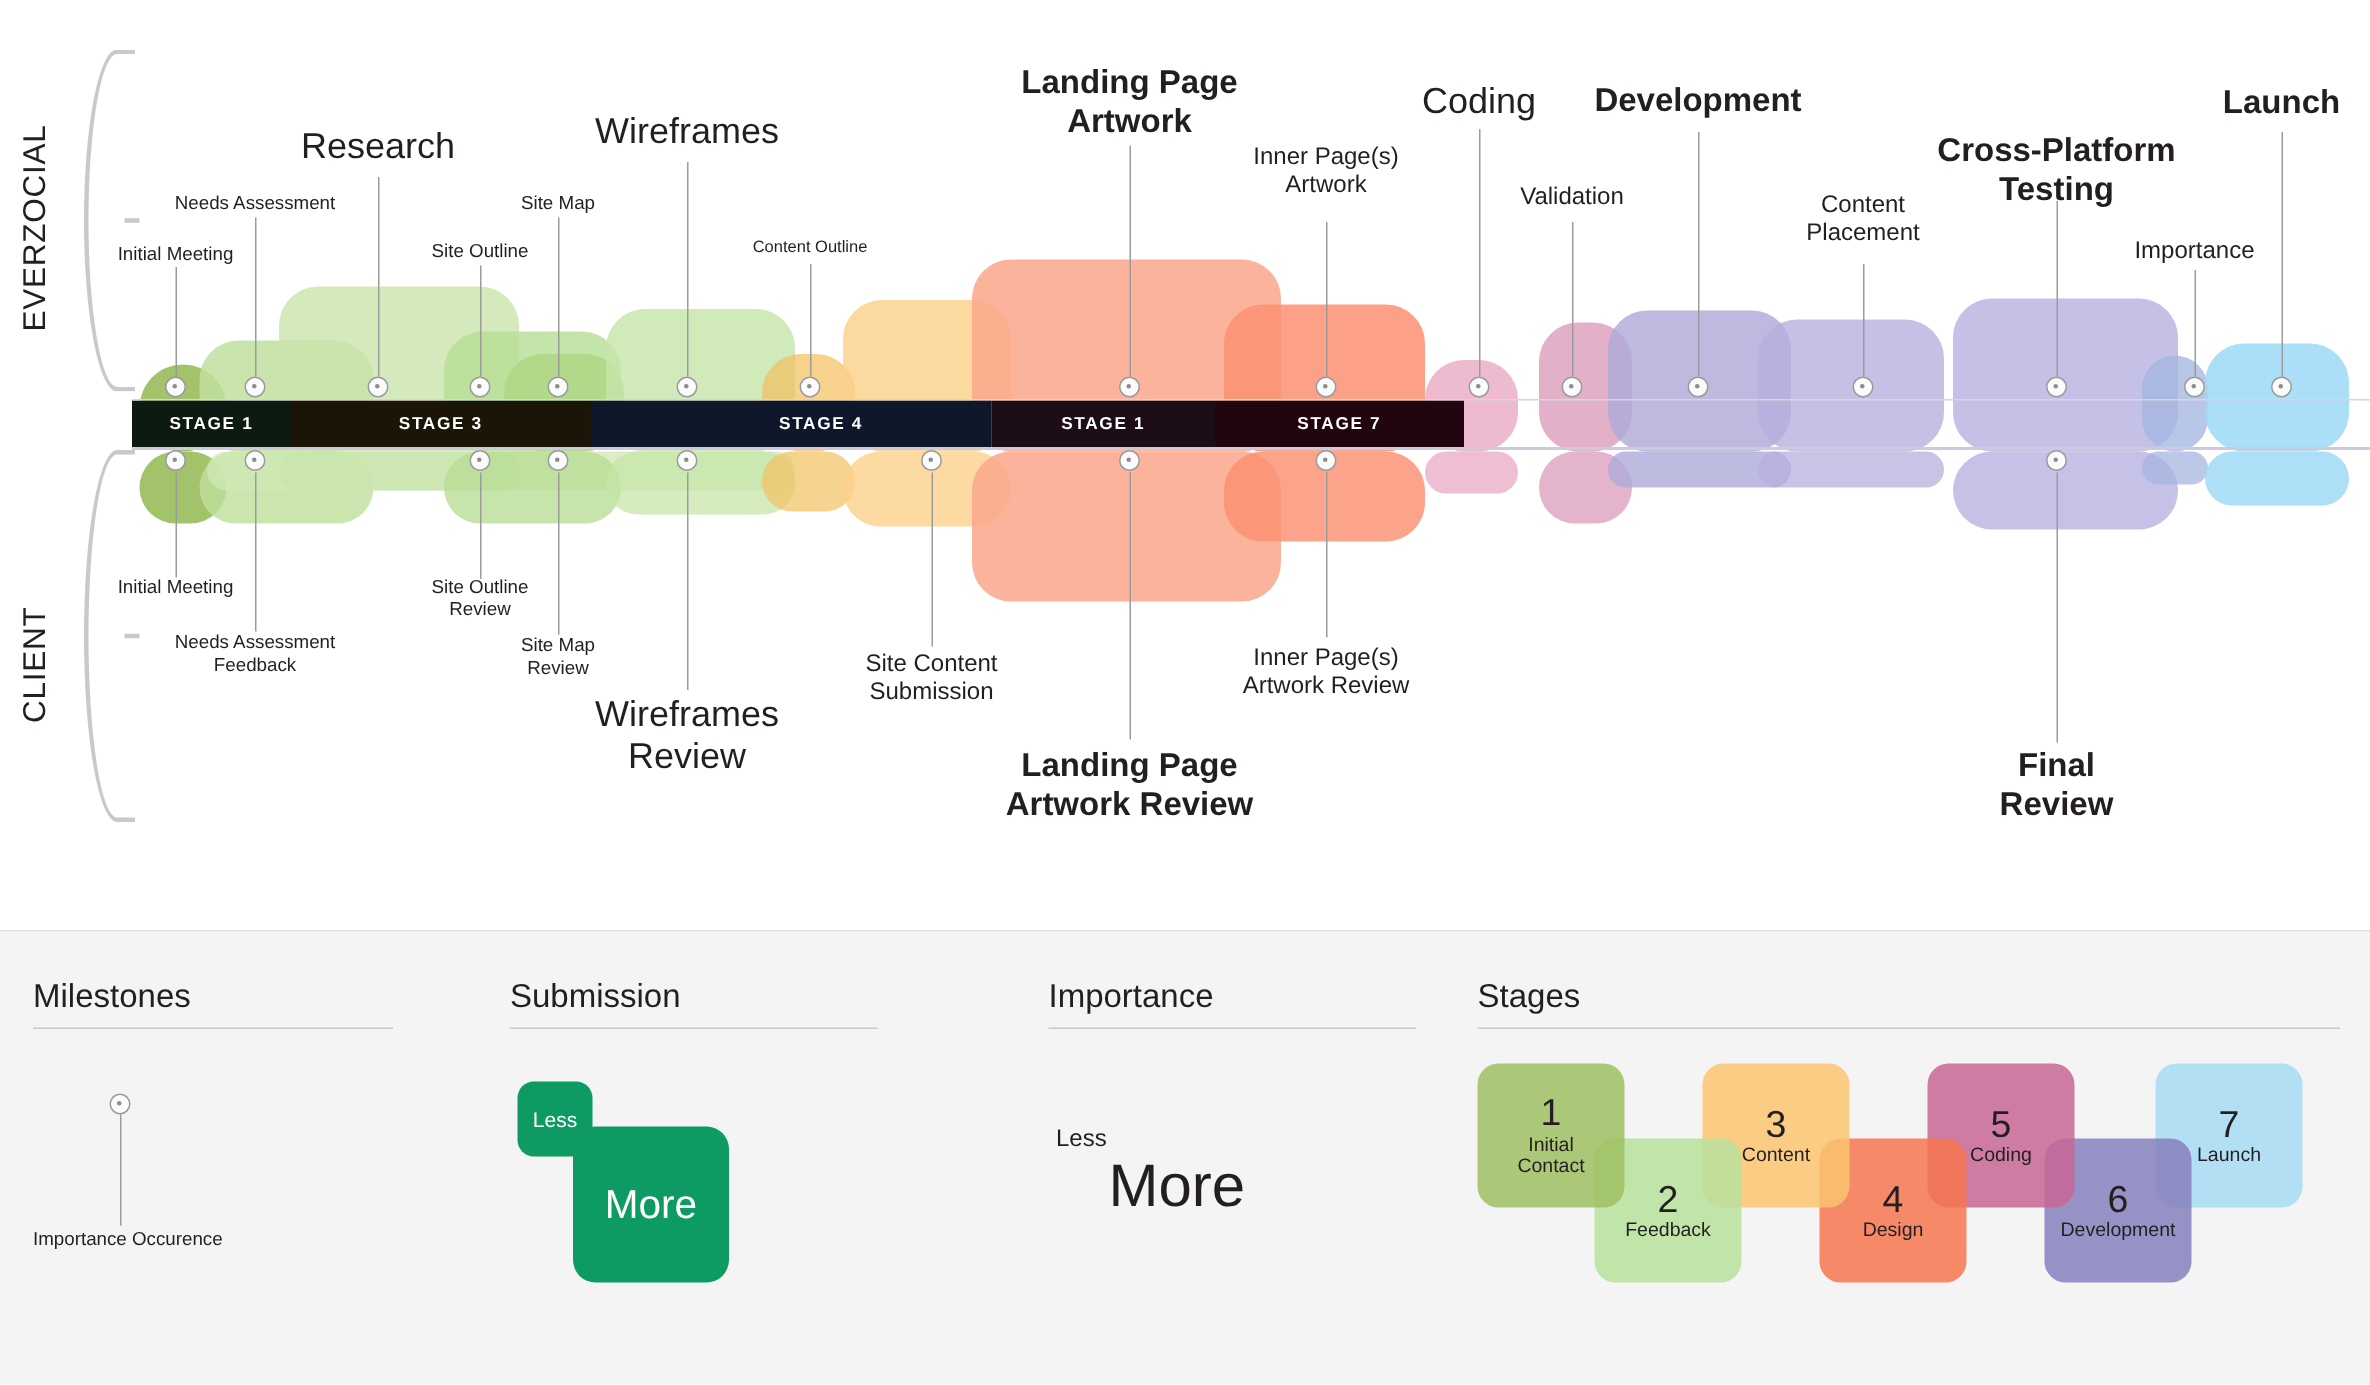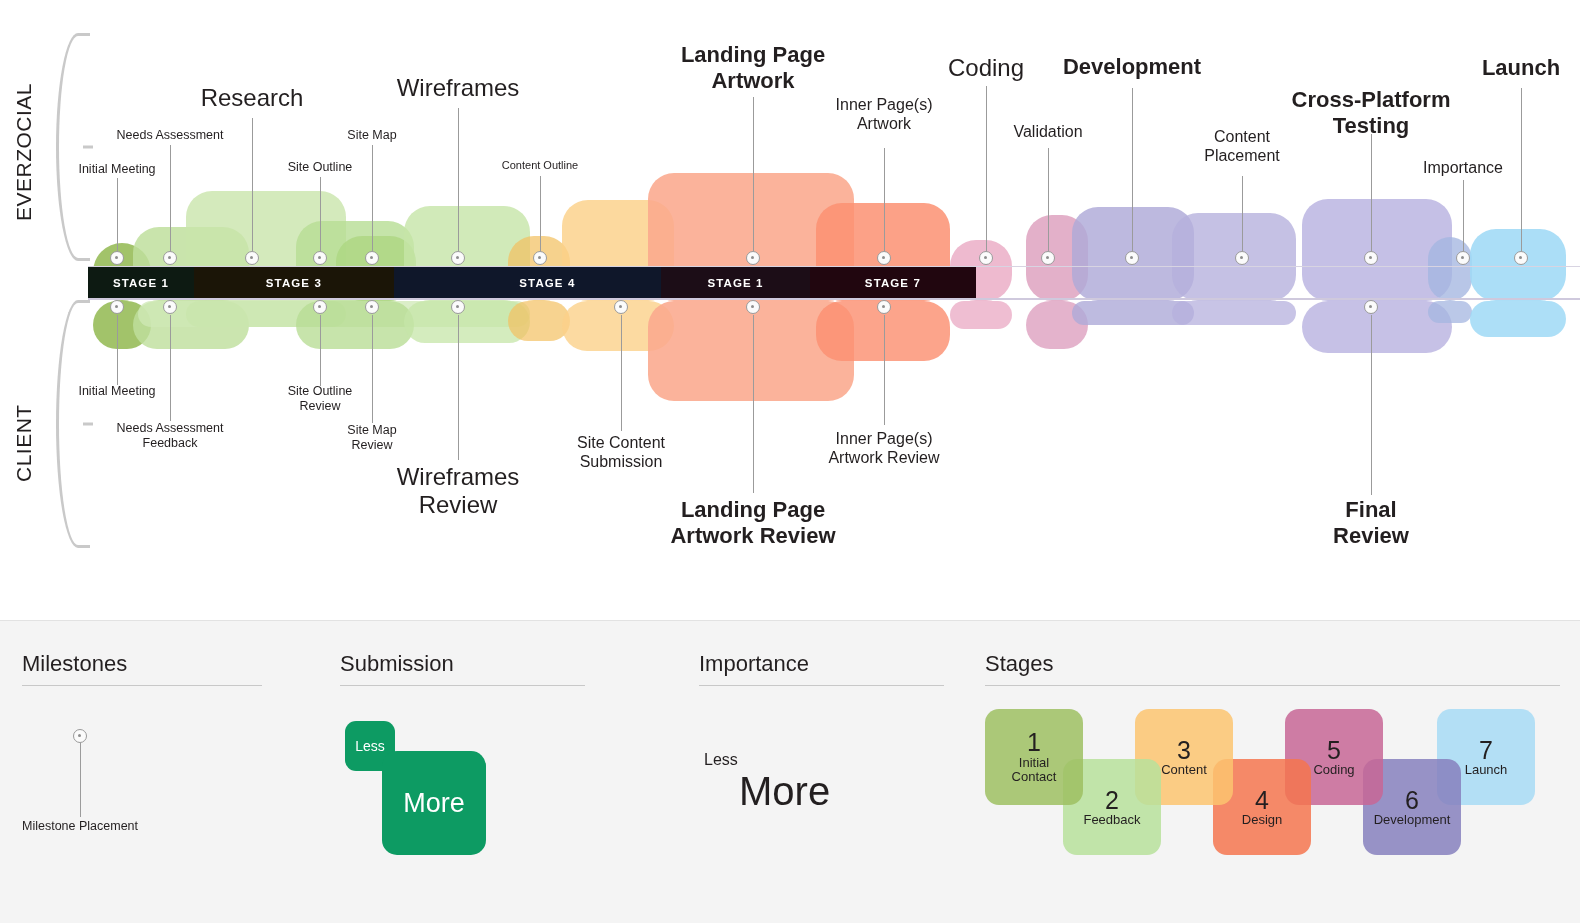--- a/index.html
+++ b/index.html
@@ -400,21 +400,21 @@
 
   <div class="legend-block" id="lg-milestones">
     <div class="legend-title">Milestones</div>
     <div class="legend-rule"></div>
     <div id="lg-ms-marker">
       <div style="position:relative;">
         <div class="mdot" style="top:0;"></div>
         <div class="mline" style="top:14px;height:74px;"></div>
       </div>
     </div>
-    <div id="lg-ms-label">Milestone Placement</div>
+    <div id="lg-ms-label">Importance Occurence</div>
   </div>
 
   <div class="legend-block" id="lg-involvement">
     <div class="legend-title">Submission</div>
     <div class="legend-rule"></div>
     <div class="inv-chip" id="inv-less">Less</div>
     <div class="inv-chip" id="inv-more">More</div>
   </div>
 
   <div class="legend-block" id="lg-importance">

